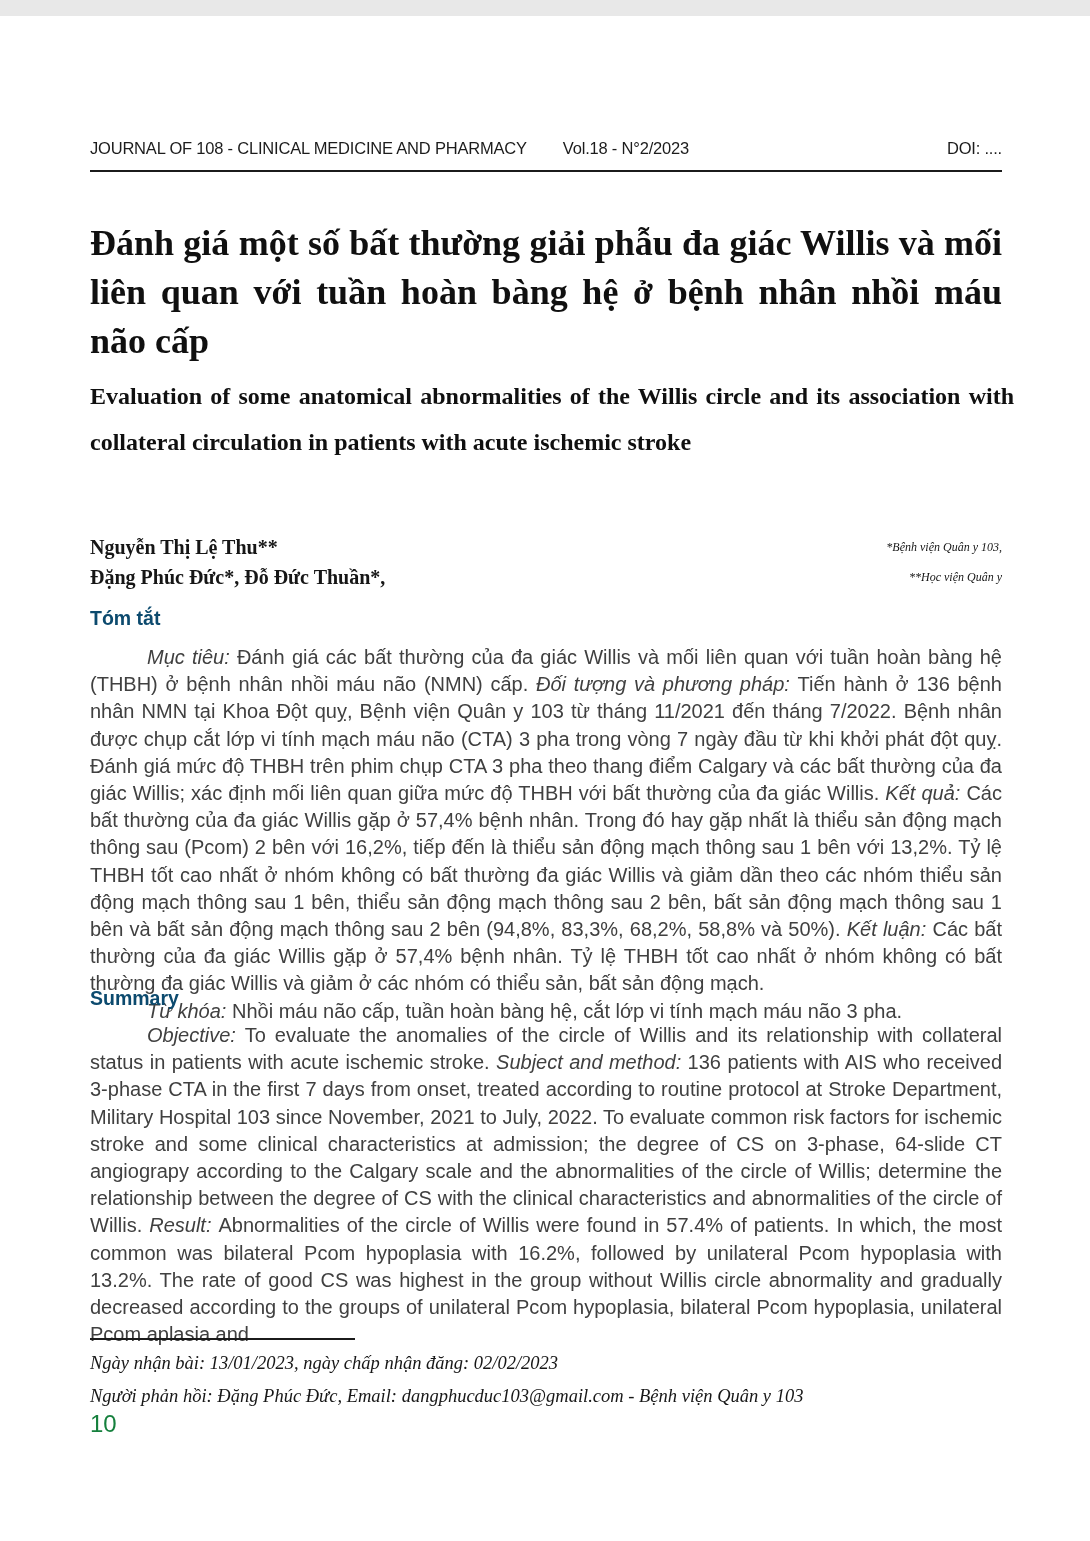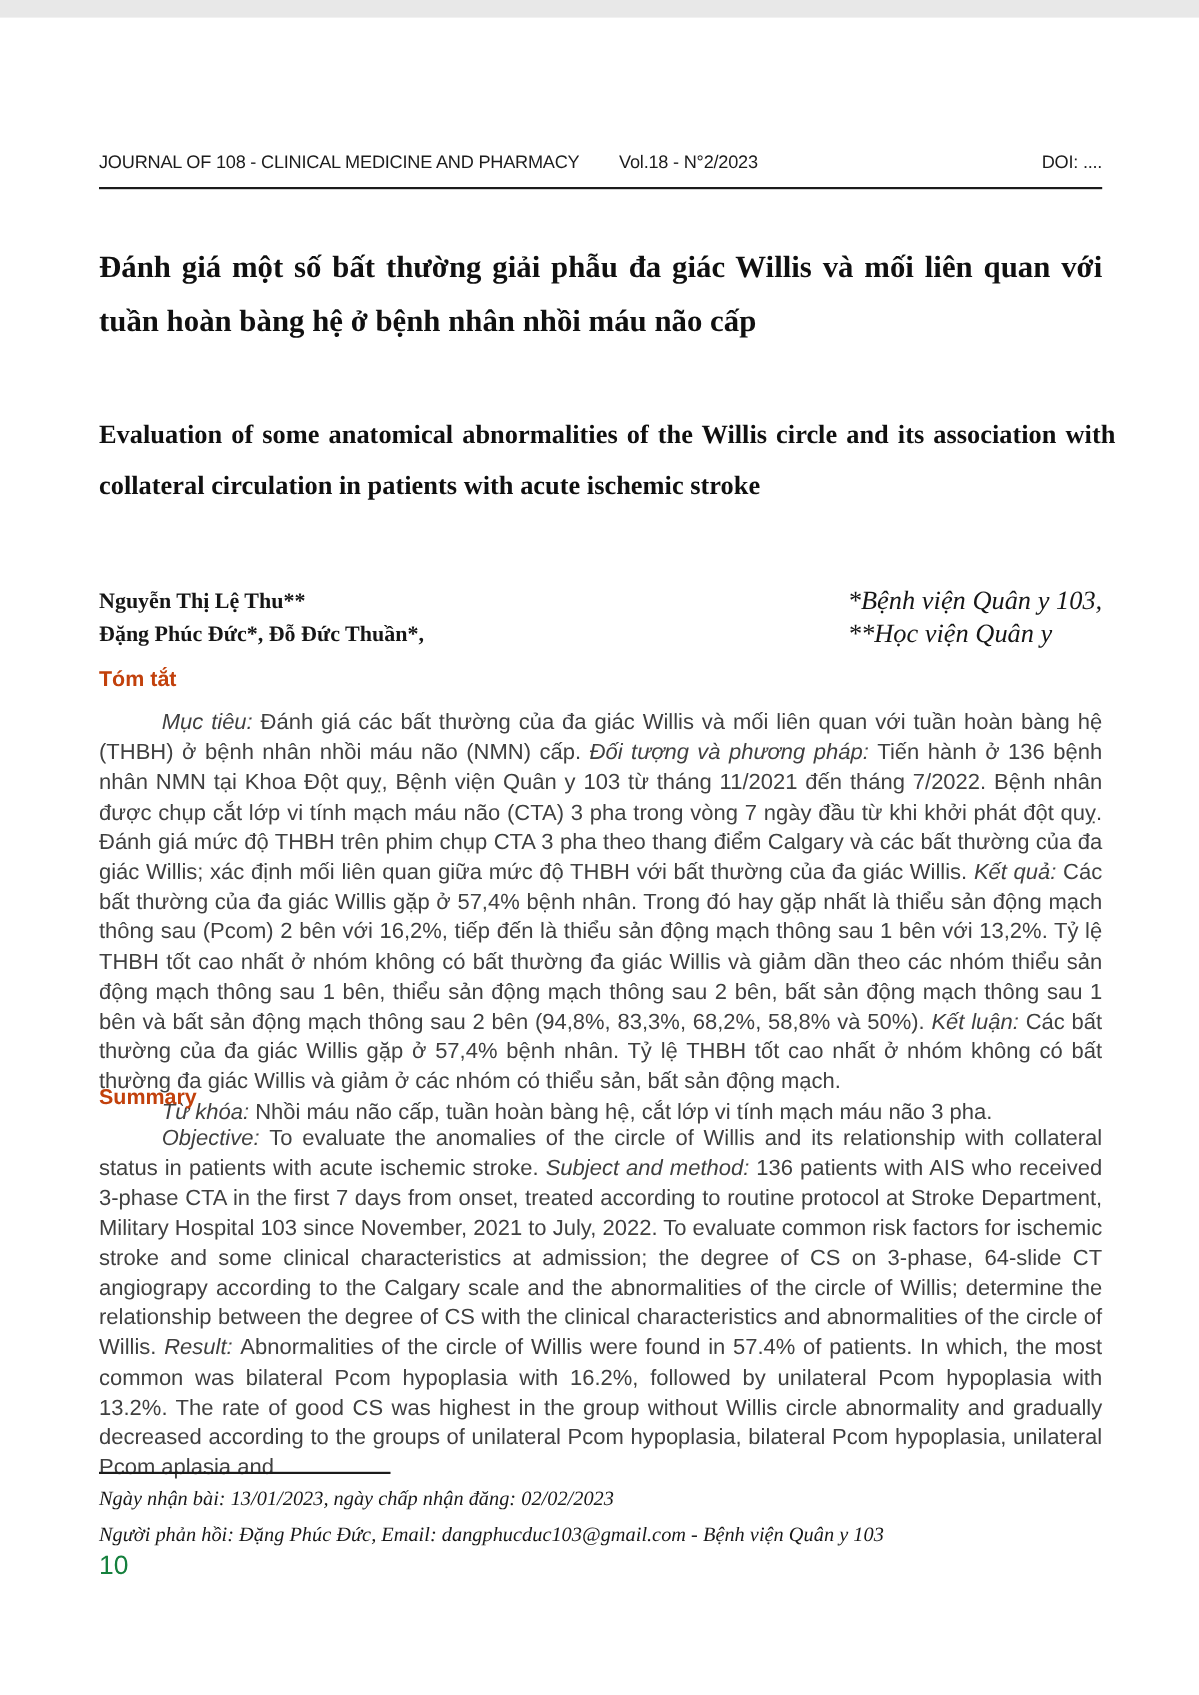--- a/index.html
+++ b/index.html
@@ -33,21 +33,21 @@
     border-top: 2px solid #1b1b1b;
   }
 
   
   .title-vi {
     position: absolute;
     top: 203px; left: 90px; right: 88px;
     margin: 0;
     font-family: "Liberation Serif", "DejaVu Serif", serif;
     font-weight: bold;
-    font-size: 28px;
+    font-size: 36px;
     line-height: 49px;
     text-align: justify;
     color: #101010;
   }
   .title-en {
     position: absolute;
     top: 357px; left: 90px; right: 76px;
     margin: 0;
     font-family: "Liberation Serif", "DejaVu Serif", serif;
     font-weight: bold;
@@ -67,33 +67,33 @@
   }
   .authors {
     font-family: "Liberation Serif", "DejaVu Serif", serif;
     font-weight: bold;
     font-size: 20px;
     line-height: 30px;
   }
   .affiliations {
     font-family: "Liberation Serif", "DejaVu Serif", serif;
     font-style: italic;
-    font-size: 24px;
+    font-size: 12px;
     line-height: 30px;
-    text-align: left;
+    text-align: right;
   }
 
   
   .section-heading {
     position: absolute;
     left: 90px;
     margin: 0;
     font-size: 19.5px;
     font-weight: bold;
-    color: #c2410c;
+    color: #0c4a6e;
   }
   .heading-tomtat  { top: 591px; }
   .heading-summary { top: 971px; }
 
   
   .body-block {
     position: absolute;
     left: 90px; right: 88px;
     font-size: 20px;
     line-height: 27.2px;

